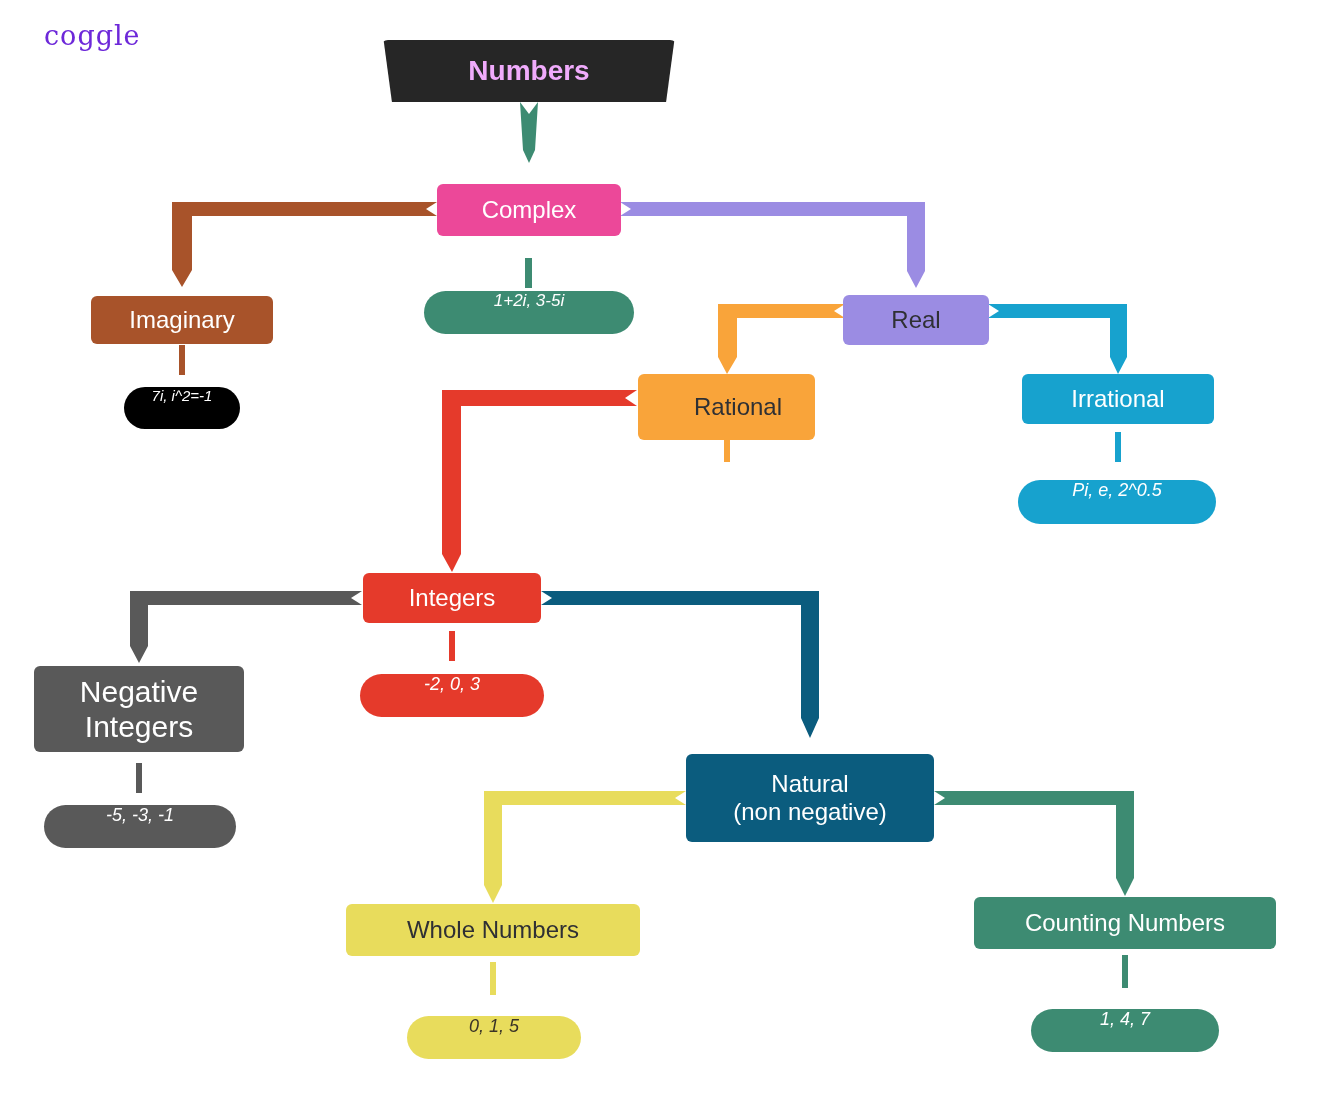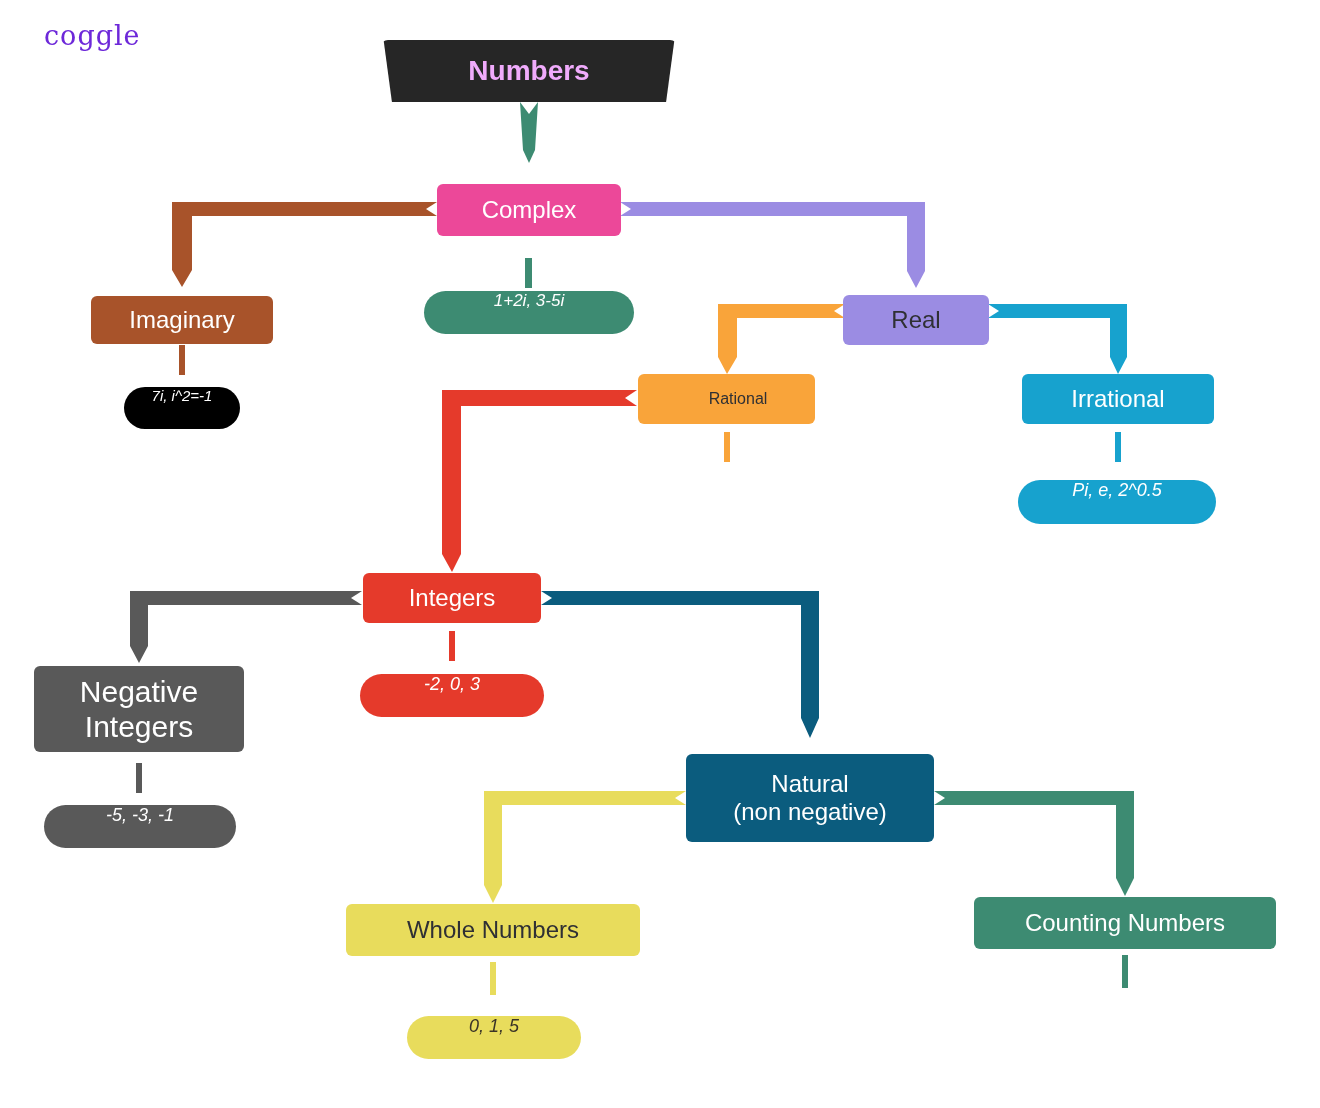--- a/index.html
+++ b/index.html
@@ -139,21 +139,21 @@
   </div>
 
   <div class="node light-text" style="left:91px;top:296px;width:182px;height:48px;background:#a8532a;font-size:24px;">
     <span>Imaginary</span>
   </div>
 
   <div class="node dark-text" style="left:843px;top:287px;width:146px;height:50px;background:#9b8ce3;font-size:24px;margin-top:8px;">
     <span>Real</span>
   </div>
 
-  <div class="node dark-text" style="left:638px;top:374px;width:177px;height:50px;background:#f9a43a;font-size:16px;padding-left:23px;">
+  <div class="node dark-text" style="left:638px;top:374px;width:177px;height:66px;background:#f9a43a;font-size:24px;padding-left:23px;">
     <span>Rational</span>
   </div>
 
   <div class="node light-text" style="left:1022px;top:374px;width:192px;height:50px;background:#17a2ce;font-size:24px;">
     <span>Irrational</span>
   </div>
 
   <div class="node light-text" style="left:363px;top:573px;width:178px;height:50px;background:#e53a2b;font-size:24px;">
     <span>Integers</span>
   </div>
@@ -194,14 +194,17 @@
   </div>
 
   <div class="leaf light-text" style="left:44px;top:805px;width:192px;height:43px;background:#595959;font-size:18px;">
     <span>-5, -3, -1</span>
   </div>
 
   <div class="leaf dark-text" style="left:407px;top:1016px;width:174px;height:43px;background:#e8dc5c;font-size:18px;">
     <span>0, 1, 5</span>
   </div>
 
+  <div class="leaf light-text" style="left:1031px;top:1009px;width:188px;height:43px;background:#3d8b72;font-size:18px;">
+    <span>1, 4, 7</span>
+  </div>
 
 </div>
 
 </body></html>

